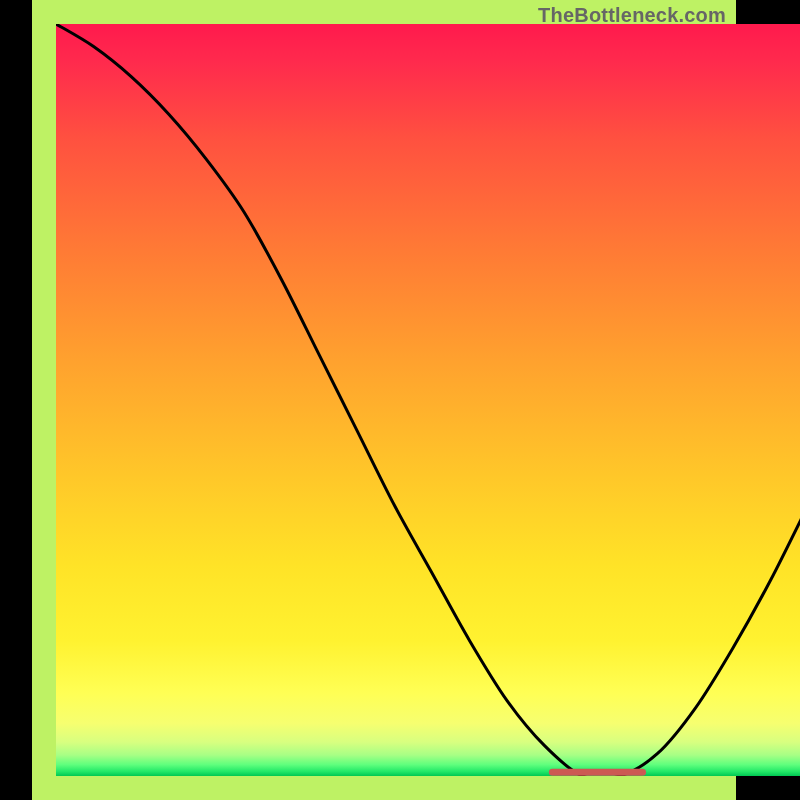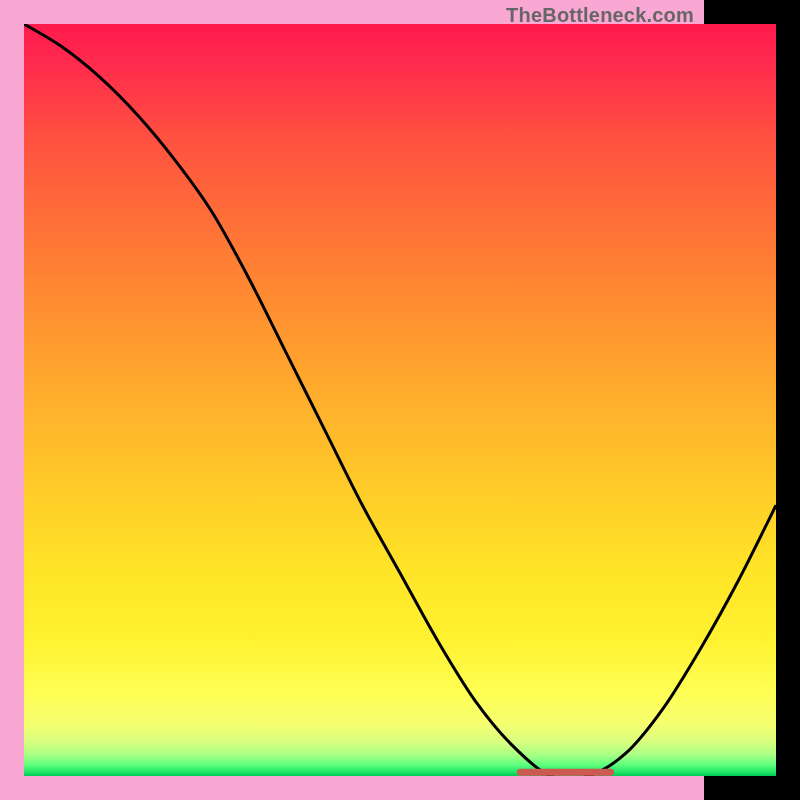--- a/index.html
+++ b/index.html
@@ -7,21 +7,22 @@
     padding: 0;
     width: 800px;
     height: 800px;
     background: #000;
     overflow: hidden;
   }
   .chart-wrap {
     position: relative;
     width: 704px;
     height: 800px;
-    background: #f9a8d4;
+    background: #bef264;
+    margin-left: 32px;
   }
   .plot-area {
     position: absolute;
     left: 24px;
     top: 24px;
     width: 752px;
     height: 752px;
     overflow: hidden;
   }
   .gradient-bg {

